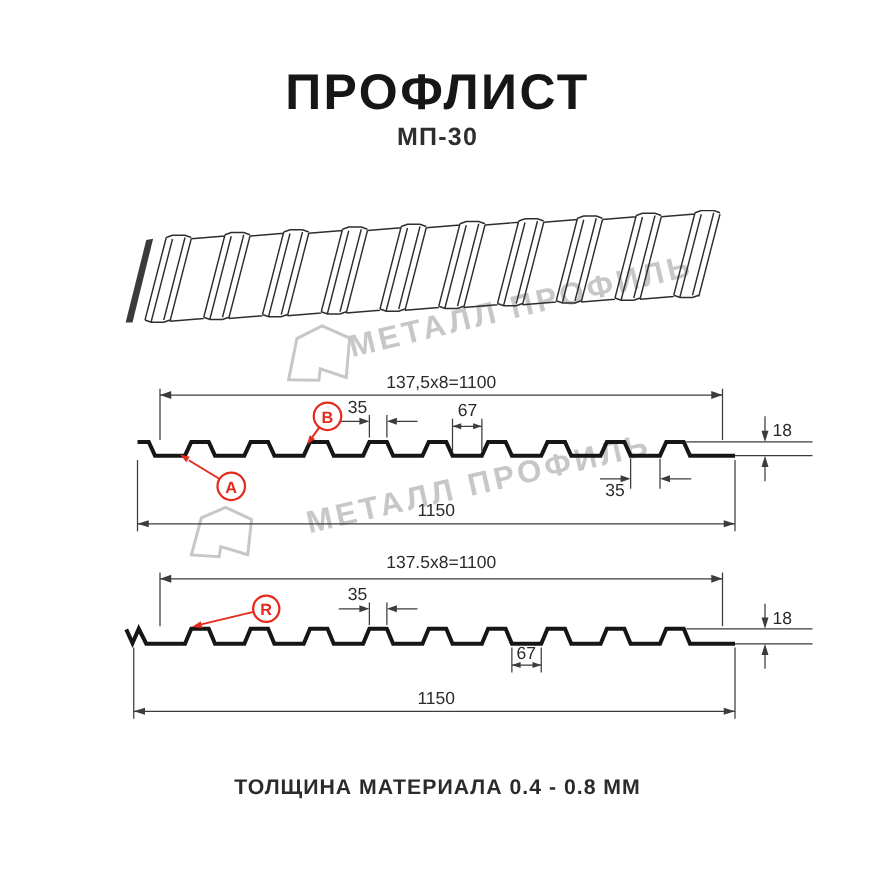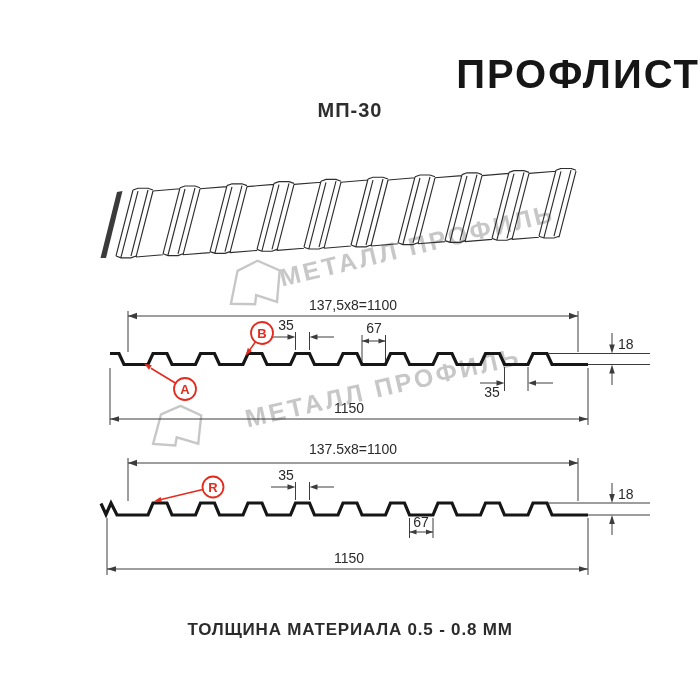--- a/index.html
+++ b/index.html
@@ -1,18 +1,18 @@
 <!DOCTYPE html>
 <html style="--red: #e42b1e; --line: #161616; --wm: #c7c7c7;"><head>
 <meta charset="utf-8">
 <style>
   html,body{margin:0;padding:0;background:#ffffff;}
   .canvas{position:relative;width:700px;height:700px;background:#fff;overflow:hidden;
           font-family:"Liberation Sans",sans-serif;}
-  .title{position:absolute;top:52px;left:0;width:700px;text-align:right;
+  .title{position:absolute;top:52px;left:0;width:700px;text-align:center;
          font-size:40px;font-weight:800;letter-spacing:2px;color:var(--line,#161616);}
   .subtitle{position:absolute;top:99px;left:0;width:700px;text-align:center;
          font-size:20px;font-weight:600;letter-spacing:1px;color:#2e2e2e;}
   .footer{position:absolute;top:620px;left:0;width:700px;text-align:center;
          font-size:17px;font-weight:600;letter-spacing:0.8px;color:#2b2b2b;}
   .wm-text{position:absolute;white-space:nowrap;color:var(--wm,#c7c7c7);
          font-size:25px;font-weight:700;letter-spacing:3px;z-index:1;}
   .wm1{left:276px;top:231px;transform:rotate(-13.5deg);}
   .wm2{left:242px;top:373px;transform:rotate(-13deg);}
   .wm-logo{position:absolute;z-index:1;}
@@ -157,15 +157,15 @@
     <polygon class="ah" points="107,131 116,128.2 116,133.8"></polygon>
     <polygon class="ah" points="588,131 579,128.2 579,133.8"></polygon>
     <text class="dimtxt" x="349" y="125" text-anchor="middle">1150</text>
 
     <circle class="red" cx="213" cy="49" r="10.5" stroke-width="1.8"></circle>
     <text class="redtxt" x="213" y="54" text-anchor="middle">R</text>
     <line class="red" x1="202.8" y1="51.5" x2="161" y2="61.5" stroke-width="1.6"></line>
     <polygon class="redfill" points="153.5,63.5 160.6,58.9 162,64.3"></polygon>
   </svg>
 
-  <div class="footer">ТОЛЩИНА МАТЕРИАЛА 0.5 - 0.8 ММ</div>
+  <div class="footer">ТОЛЩИНА МАТЕРИАЛА 0.4 - 0.8 ММ</div>
 
 </div>
 
 </body></html>

